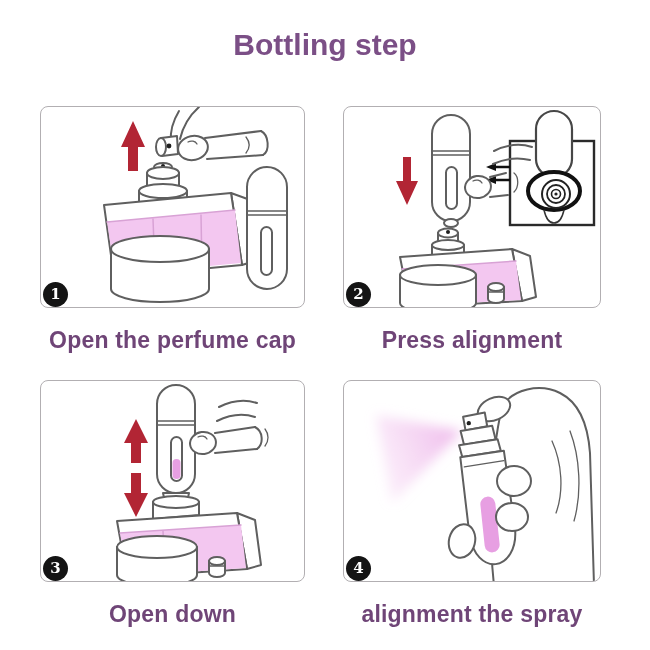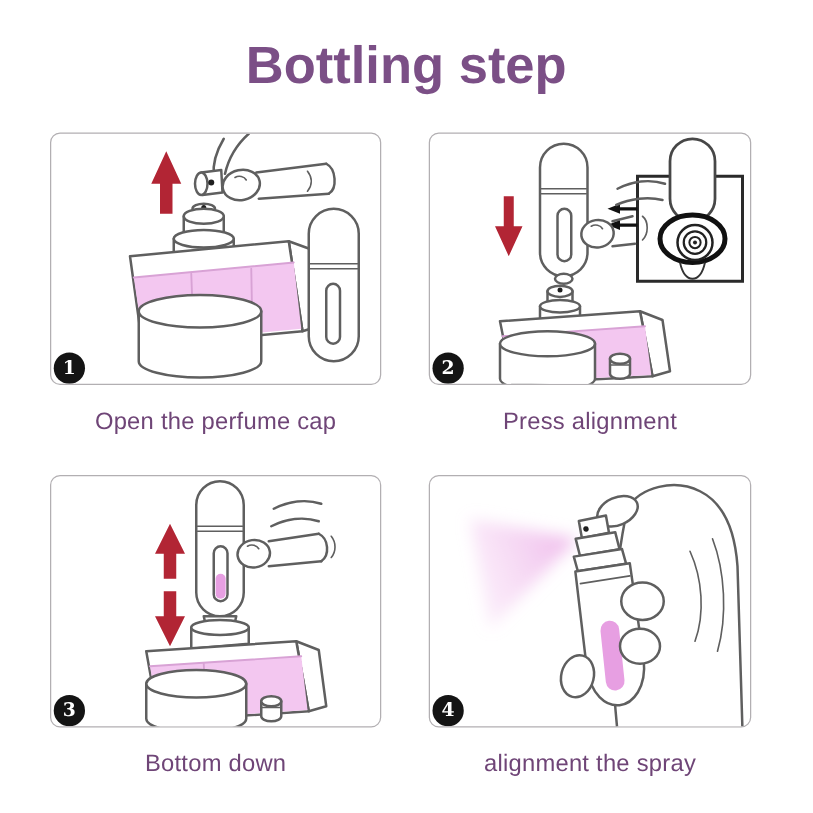--- a/index.html
+++ b/index.html
@@ -17,21 +17,21 @@
   .page{
     position:relative;
     width:650px;height:650px;
     background:#fff;
     font-family:"Liberation Sans", sans-serif;
     overflow:hidden;
   }
   .title{
     position:absolute;top:28px;left:0;width:100%;
     text-align:center;
-    font-size:42px;font-weight:bold;
+    font-size:30px;font-weight:bold;
     color:var(--accent-purple);
     letter-spacing:0px;
   }
   .cell{position:absolute;}
   .cell-1{left:40px;top:106px;width:265px;}
   .cell-2{left:343px;top:106px;width:258px;}
   .cell-3{left:40px;top:380px;width:265px;}
   .cell-4{left:343px;top:380px;width:258px;}
   .panel{
     position:relative;
@@ -47,23 +47,24 @@
     width:25px;height:25px;border-radius:50%;
     background:var(--badge-black);
     color:#fff;
     font-family:"DejaVu Serif", serif;
     font-weight:bold;font-size:15px;line-height:25px;
     text-align:center;
   }
   .caption{
     margin-top:19px;
     text-align:center;
-    font-size:19px;
+    font-size:23px;
     color:var(--caption-purple);
     letter-spacing:0.2px;
+    font-weight:bold;
   }
   
   .ln{fill:none;stroke:var(--outline-gray);stroke-width:2;stroke-linecap:round;stroke-linejoin:round;}
   .thin{stroke-width:1.3;}
   .wf{fill:#fff;stroke:var(--outline-gray);stroke-width:2;stroke-linejoin:round;stroke-linecap:round;}
   .liq{fill:var(--liquid-pink);stroke:none;}
   .liqln{fill:none;stroke:#d8a2d5;stroke-width:1.5;stroke-linecap:round;}
   .red{fill:var(--arrow-red);stroke:none;}
   .win{fill:var(--window-pink);stroke:none;}
   .dkfill{fill:#1f1f1f;stroke:none;}
@@ -236,21 +237,21 @@
           <ellipse class="wf" cx="116" cy="166" rx="40" ry="11"></ellipse>
         </g>
         <g>
           <path class="wf" d="M168,180 L168,192 A8,4 0 0 0 184,192 L184,180"></path>
           <ellipse class="wf" cx="176" cy="180" rx="8" ry="4"></ellipse>
           <path class="ln thin" d="M168,185 L184,185"></path>
         </g>
       </svg>
       <div class="badge">3</div>
     </div>
-    <div class="caption">Bottom down</div>
+    <div class="caption">Open down</div>
   </div>
 
   <div class="cell cell-4">
     <div class="panel">
       <svg width="258" height="202" viewBox="0 0 258 202">
         <defs>
           <linearGradient id="mistgrad" x1="1" y1="0.3" x2="0" y2="0.7">
             <stop offset="0" stop-color="#edb4e9" stop-opacity="0.9"></stop>
             <stop offset="1" stop-color="#f4cdf1" stop-opacity="0.3"></stop>
           </linearGradient>

